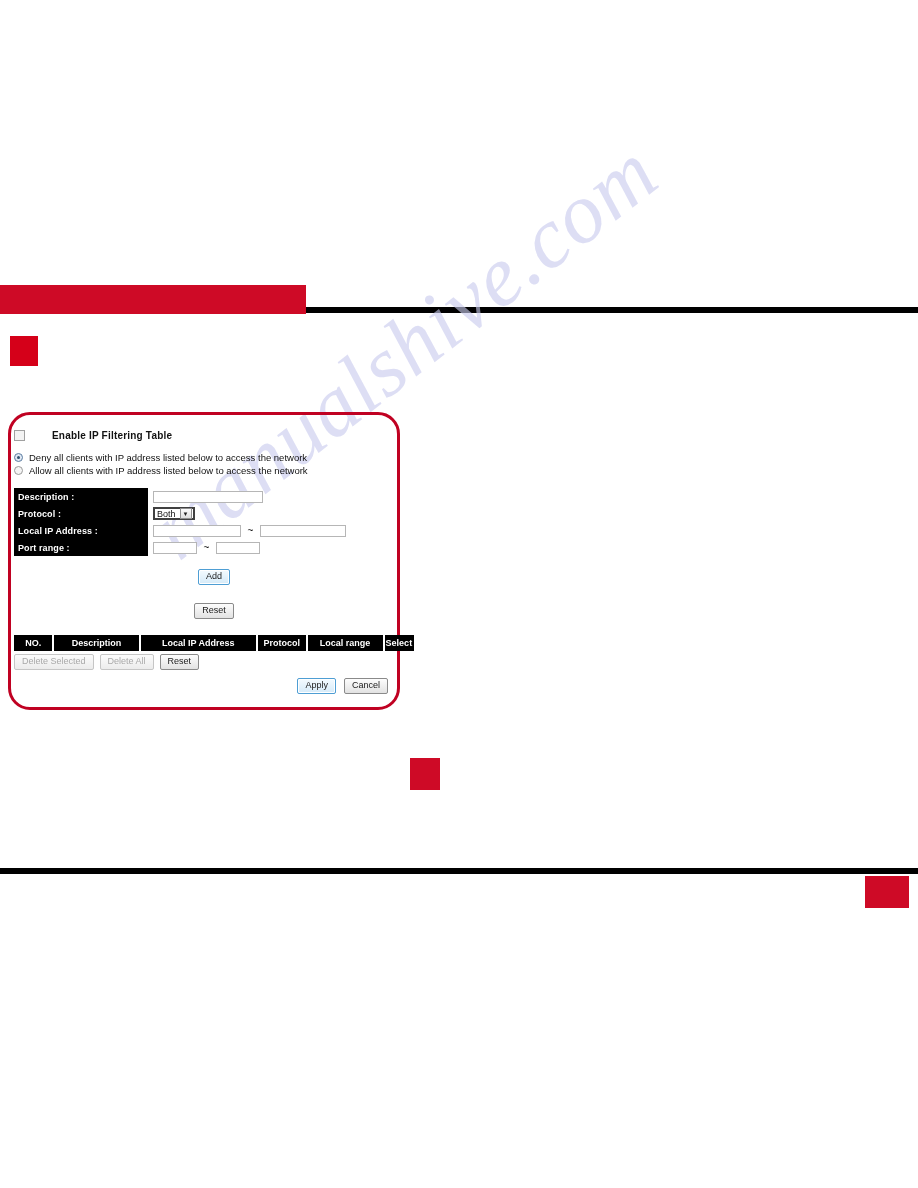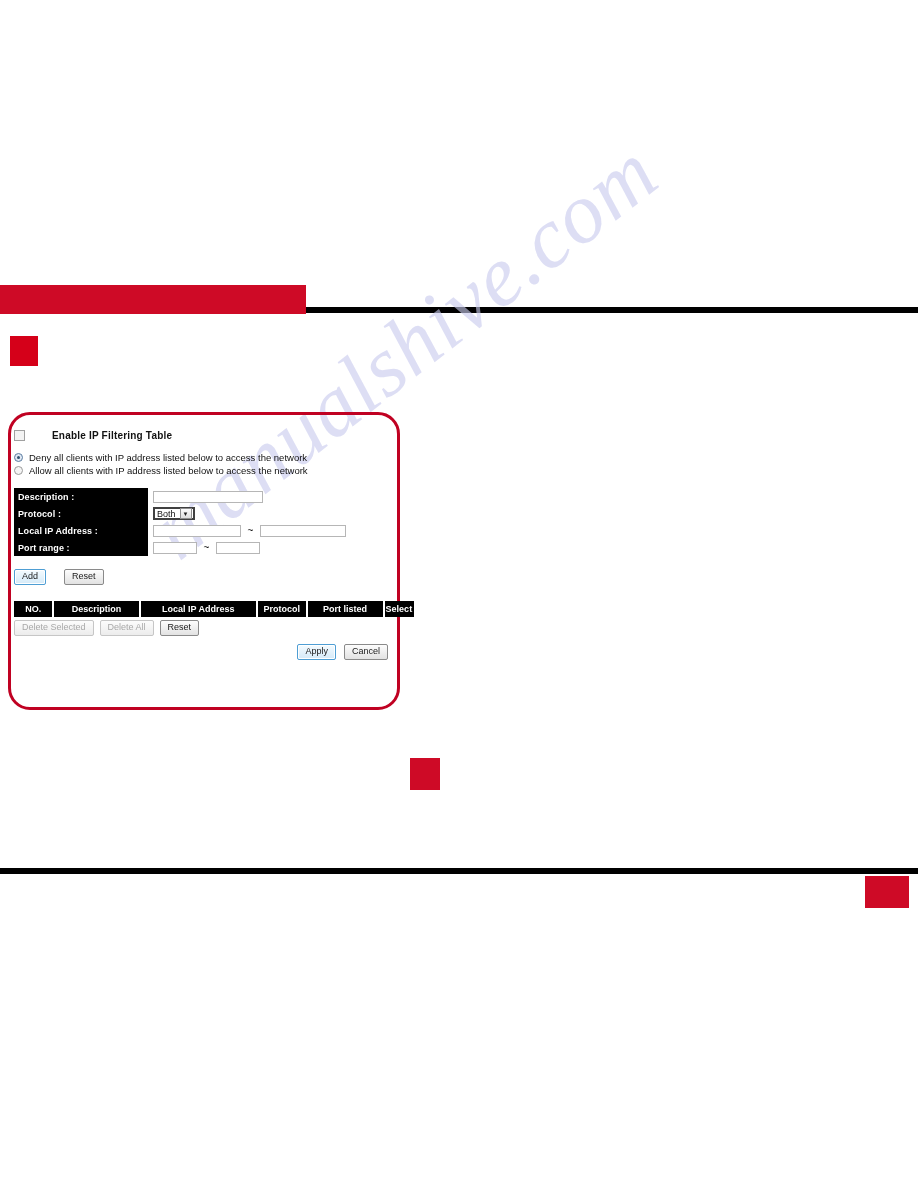--- a/index.html
+++ b/index.html
@@ -256,20 +256,21 @@
     box-sizing: border-box;
     margin: 0 1px;
   }
 
   
   .btn-row {
     margin-top: 13px;
     display: flex;
     align-items: center;
     gap: 18px;
+    flex-direction: column;
   }
   .btn {
     font-family: "Liberation Sans", sans-serif;
     font-size: 9px;
     color: #1a1a1a;
     border: 1px solid #8a8a8a;
     background: linear-gradient(#fdfdfd, #e2e2e2);
     padding: 1px 7px 2px 7px;
     border-radius: 2px;
     line-height: 11px;
@@ -404,21 +405,21 @@
     <div class="btn-row">
       <button class="btn primary">Add</button>
       <button class="btn">Reset</button>
     </div>
 
     <div class="result-head">
       <div class="th c-no">NO.</div>
       <div class="th c-desc">Description</div>
       <div class="th c-ip">Local IP Address</div>
       <div class="th c-proto">Protocol</div>
-      <div class="th c-port">Port listed</div>
+      <div class="th c-port">Local range</div>
       <div class="th c-select">Select</div>
     </div>
 
     <div class="table-btn-row">
       <button class="btn disabled">Delete Selected</button>
       <button class="btn disabled">Delete All</button>
       <button class="btn">Reset</button>
     </div>
 
     <div class="apply-row">

